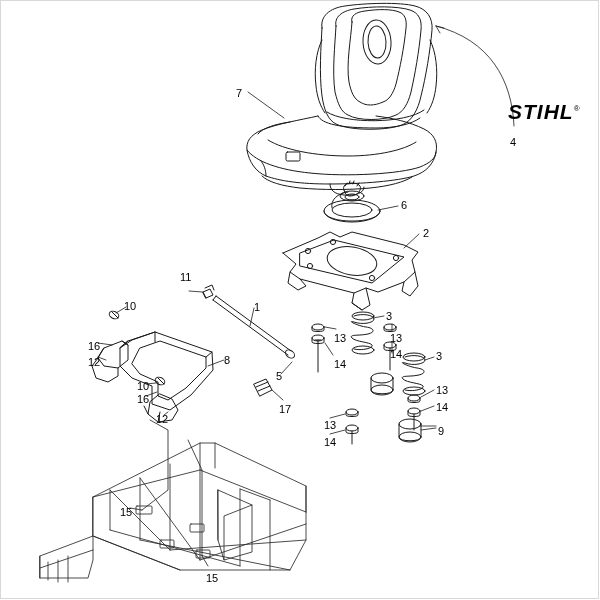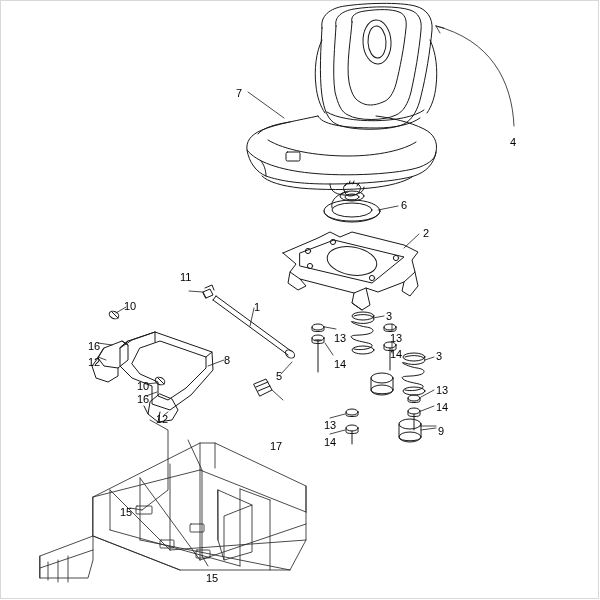--- a/index.html
+++ b/index.html
@@ -375,24 +375,25 @@
   <div class="callout" style="left:390px; top:333px;">13</div>
   <div class="callout" style="left:88px;  top:357px;">12</div>
   <div class="callout" style="left:224px; top:355px;">8</div>
   <div class="callout" style="left:334px; top:359px;">14</div>
   <div class="callout" style="left:390px; top:349px;">14</div>
   <div class="callout" style="left:436px; top:351px;">3</div>
   <div class="callout" style="left:276px; top:371px;">5</div>
   <div class="callout" style="left:137px; top:381px;">10</div>
   <div class="callout" style="left:137px; top:394px;">16</div>
   <div class="callout" style="left:436px; top:385px;">13</div>
-  <div class="callout" style="left:270px; top:404px;margin-top:37px;">17</div>
+  <div class="callout" style="left:279px; top:404px;">17</div>
   <div class="callout" style="left:156px; top:414px;">12</div>
   <div class="callout" style="left:436px; top:402px;">14</div>
   <div class="callout" style="left:324px; top:420px;">13</div>
   <div class="callout" style="left:438px; top:426px;">9</div>
   <div class="callout" style="left:324px; top:437px;">14</div>
   <div class="callout" style="left:120px; top:507px;">15</div>
   <div class="callout" style="left:206px; top:573px;">15</div>
 
+  <div class="brand" style="left:508px; top:100px;"><span>STIHL</span><span class="reg">®</span></div>
 
   <div class="border-frame"></div>
 </div>
 
 </body></html>

